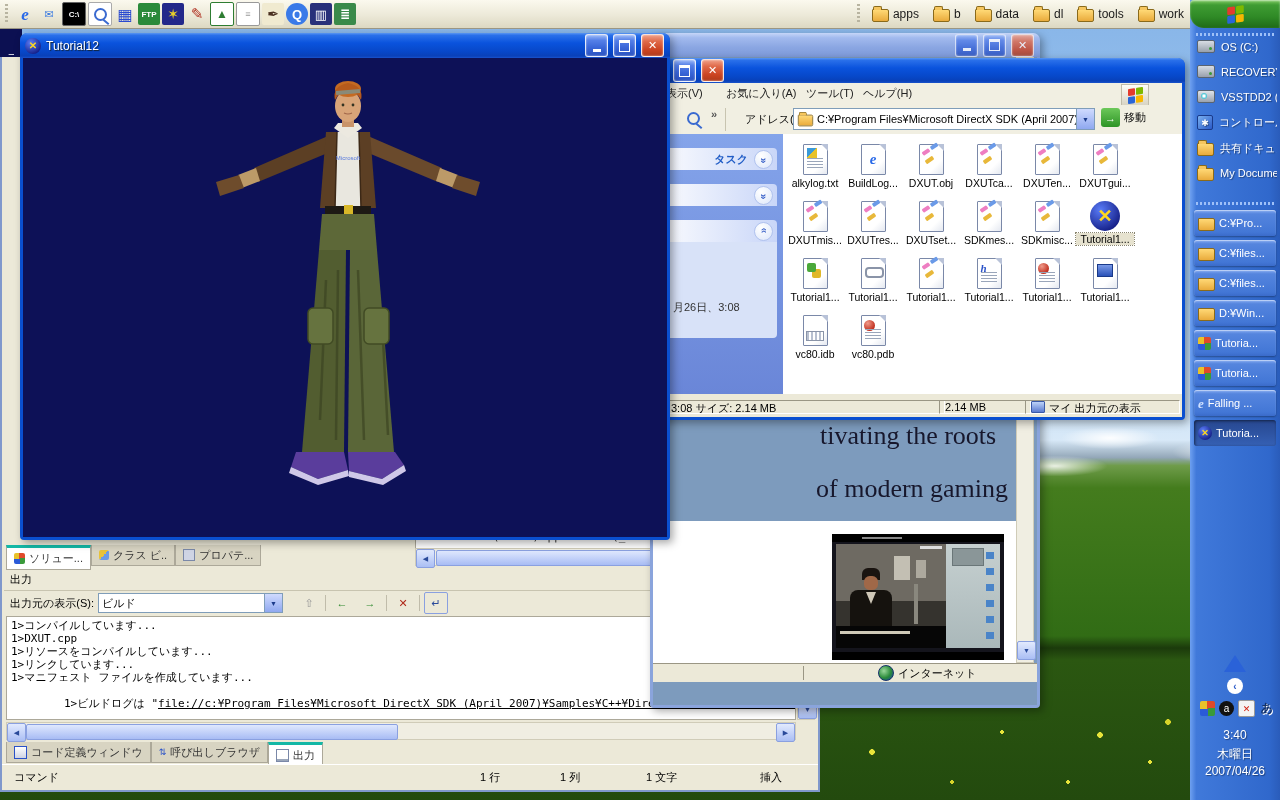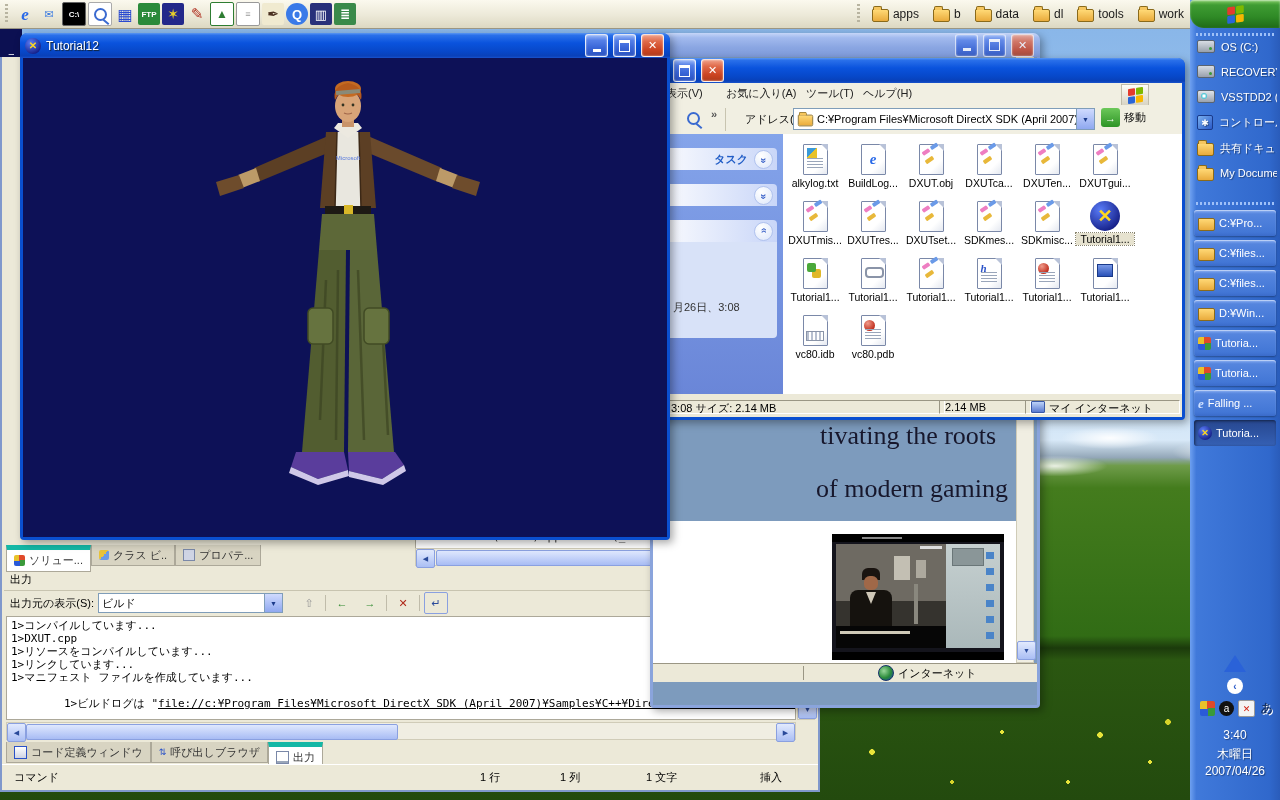--- a/index.html
+++ b/index.html
@@ -100,21 +100,21 @@
   .chev b.up{transform:rotate(-90deg)}
   .file-cell{width:58px;height:57px;text-align:center;padding-top:6px;box-sizing:border-box}
   .file-cell .lbl{font-size:10.5px;margin-top:2px;white-space:nowrap;overflow:hidden}
   .file-cell.sel .lbl{background:#e6e2cf;outline:1px dotted #8a8670}
   .status-seg{position:absolute;top:6px;bottom:3px;border:1px solid;border-color:#9a9684 #fff #fff #9a9684;display:flex;gap:4px;padding:0 5px;overflow:hidden;white-space:nowrap}
 
   
   .vs-win{position:absolute;left:0;top:57px;width:820px;height:735px;background:#ece9d8;border:2px solid #8098cc;border-top:none;box-sizing:border-box}
   .tool-tab{position:absolute;writing-mode:vertical-rl;font-size:10px;color:#444;background:linear-gradient(90deg,#fdfcf6,#e4e0cc);border:1px solid #aca899;border-left:none;border-radius:0 4px 4px 0;padding:6px 1px;display:flex;align-items:center;gap:4px}
   .vs-tab{height:20px;display:flex;align-items:center;gap:4px;padding:0 7px;font-size:11px;background:#d8d4c2;border:1px solid #aca899;border-top:none;color:#333;white-space:nowrap}
-  .vs-tab.active{background:#fff;border-top:5px solid #14b8a6;height:21px}
+  .vs-tab.active{background:#fff;border-top:3px solid #14b8a6;height:21px}
   .scroll-track{background:#f0eee2;border:1px solid #d0ccb8;box-sizing:border-box}
   .scroll-thumb{position:absolute;border-radius:2px;background:linear-gradient(180deg,#dfe8fe,#a8bcf4);border:1px solid #8aa0e0}
   .scroll-btn{position:absolute;width:17px;height:17px;border-radius:2px;background:linear-gradient(180deg,#e2eafe,#aabef4);border:1px solid #8aa0e0;color:#2a4a9a;font-size:7px;display:flex;align-items:center;justify-content:center}
   .out-line{white-space:pre;font-family:"DejaVu Sans Mono",monospace;font-size:11px;line-height:13px}
   .out-line .lnk{text-decoration:underline}
   .tbtn{width:22px;height:20px;display:flex;align-items:center;justify-content:center;border:1px solid transparent;border-radius:2px}
   .pin{width:9px;height:11px;position:relative}
   .pin::before{content:'';position:absolute;left:1px;top:0;width:6px;height:6px;border:1px solid #444;background:#ddd}
   .pin::after{content:'';position:absolute;left:4px;top:7px;width:1px;height:4px;background:#444}
 
@@ -498,21 +498,21 @@
 
     <div class="abs" style="left:0;bottom:0;right:0;height:23px;background:#ece9d8">
       <div class="status-seg" style="left:2px;width:288px">
           <span style="margin-left:20px">3:08 サイズ: 2.14 MB</span>
         </div>
       <div class="status-seg" style="left:296px;width:80px">
           <span>2.14 MB</span>
         </div>
       <div class="status-seg" style="left:382px;right:2px">
         <span style="width:12px;height:10px;background:linear-gradient(#bcd2f8,#5a7ad0);border:1px solid #3a5aa8;border-radius:1px"></span>
-        <span>マイ インターネット</span>
+        <span>マイ 出力元の表示</span>
       </div>
     </div>
   </div>
 </div>
 
 <div class="xp-frame" style="left:20px;top:33px;width:644px;height:479px">
   <div class="xp-titlebar">
     <span class="ic-dx" style="width:16px;height:16px;font-size:10px">✕</span>
     <span class="xp-title">Tutorial12</span>
     <span class="cap-btn">

